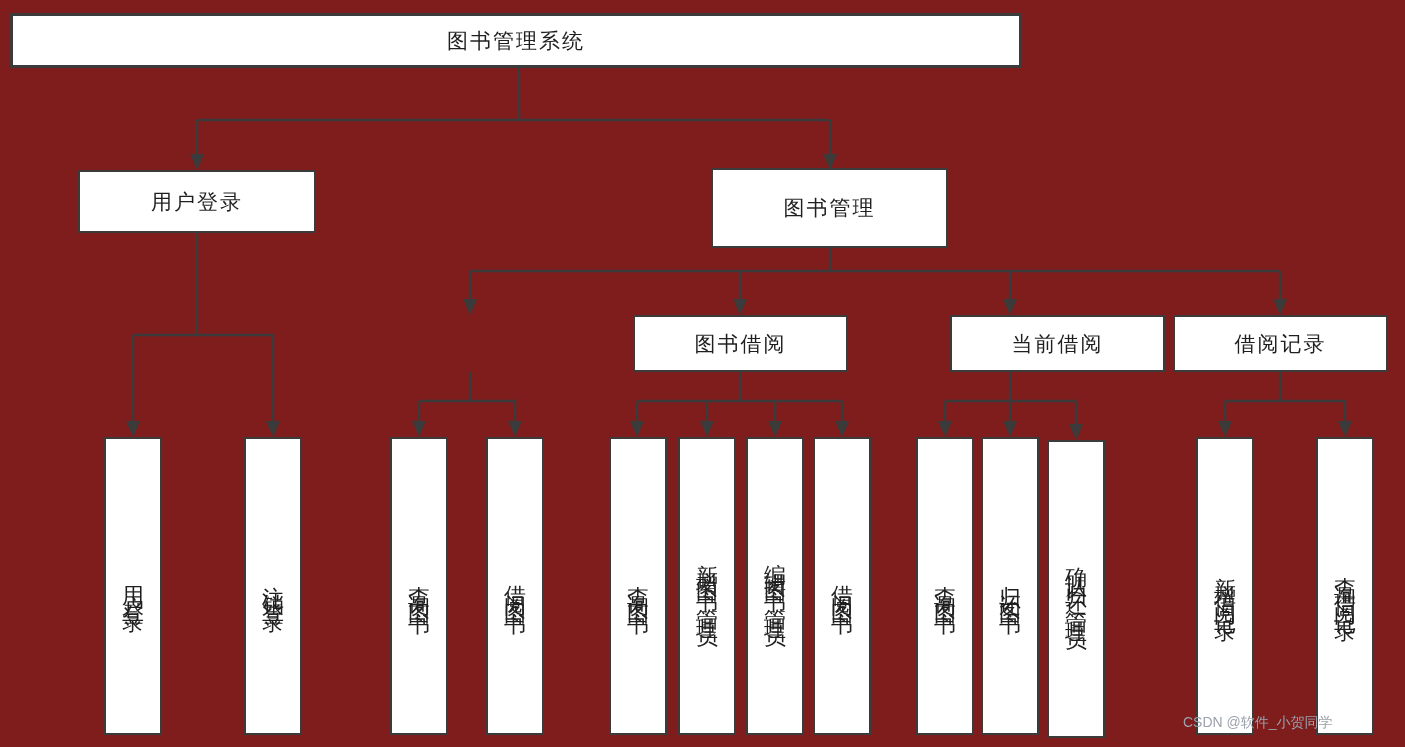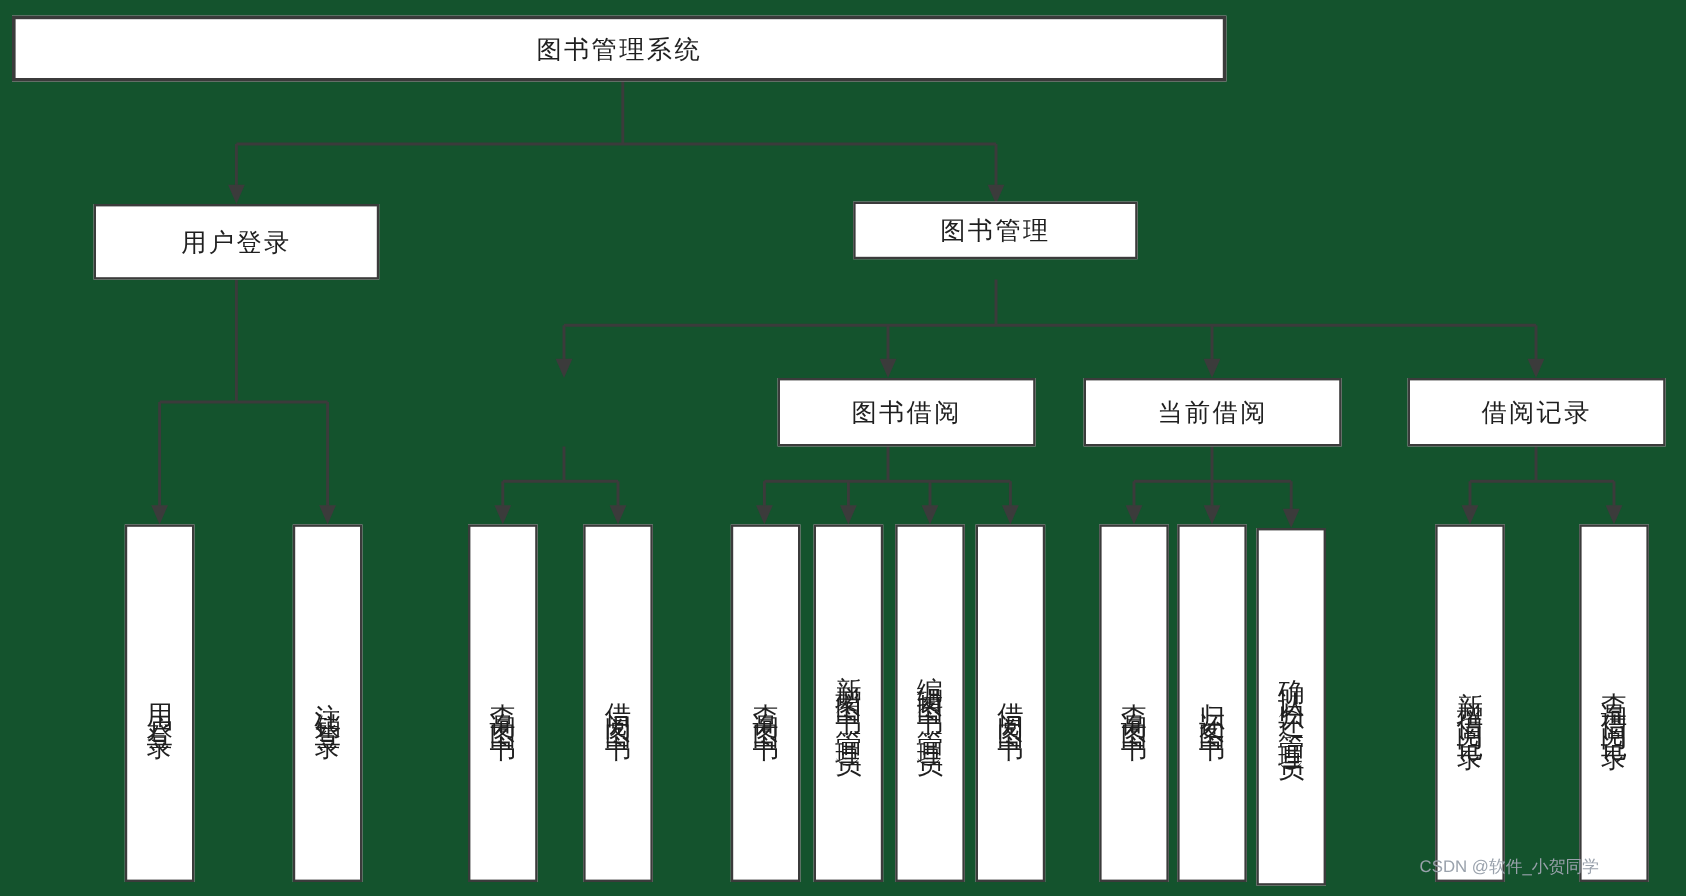--- a/index.html
+++ b/index.html
@@ -1,20 +1,20 @@
 <!DOCTYPE html>
 <html><head>
 <meta charset="utf-8">
 <style>
   html, body { margin: 0; padding: 0; background: #ffffff; }
   .canvas {
     position: relative;
     width: 1405px;
     height: 747px;
-    background: #14532d;
+    background: #7f1d1d;
     overflow: hidden;
     font-family: "Liberation Sans", sans-serif;
   }
   .connectors {
     position: absolute;
     left: 0; top: 0;
     width: 1405px;
     height: 747px;
     pointer-events: none;
   }
@@ -93,28 +93,28 @@
     </g>
   </svg>
 
   <div class="node" style="left:10px; top:13px; width:1012px; height:55px; border-width:3px;">
     <span class="hlabel">图书管理系统</span>
   </div>
 
   <div class="node" style="left:78px; top:170px; width:238px; height:63px;">
     <span class="hlabel">用户登录</span>
   </div>
-  <div class="node" style="left:711px; top:168px; width:237px; height:48px;">
+  <div class="node" style="left:711px; top:168px; width:237px; height:80px;">
     <span class="hlabel">图书管理</span>
   </div>
 
-  <div class="node" style="left:633px; top:315px; width:215px; height:57px;margin-left:15px;">
+  <div class="node" style="left:633px; top:315px; width:215px; height:57px;">
     <span class="hlabel">图书借阅</span>
   </div>
-  <div class="node" style="left:903px; top:315px; width:215px; height:57px;">
+  <div class="node" style="left:950px; top:315px; width:215px; height:57px;">
     <span class="hlabel">当前借阅</span>
   </div>
   <div class="node" style="left:1173px; top:315px; width:215px; height:57px;">
     <span class="hlabel">借阅记录</span>
   </div>
 
   <div class="node vnode" style="left:104px; top:437px; width:58px; height:298px;">
     <span class="vlabel">用户登录</span>
   </div>
   <div class="node vnode" style="left:244px; top:437px; width:58px; height:298px;">

